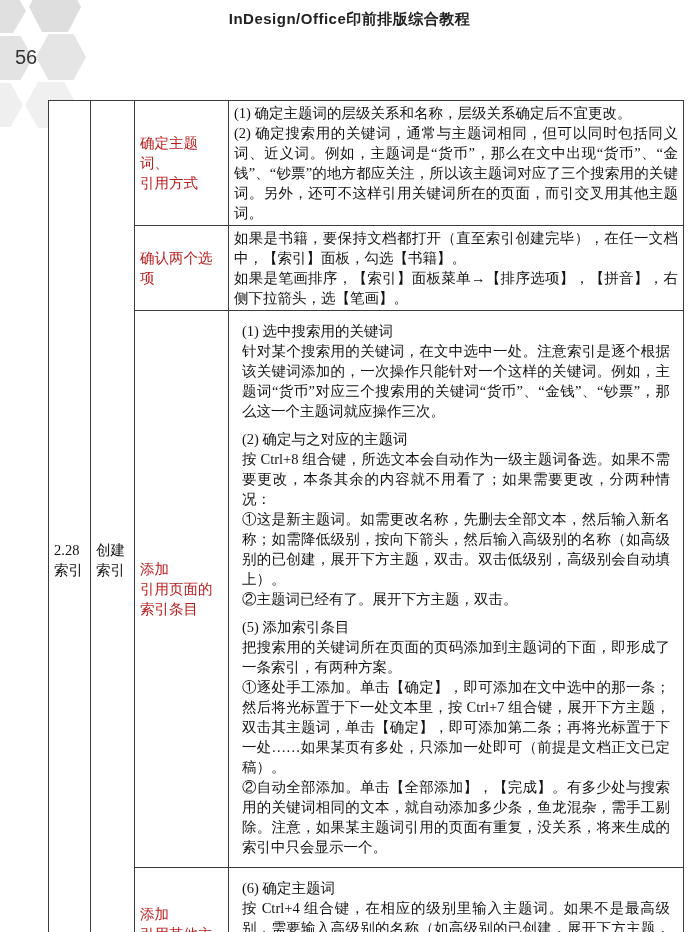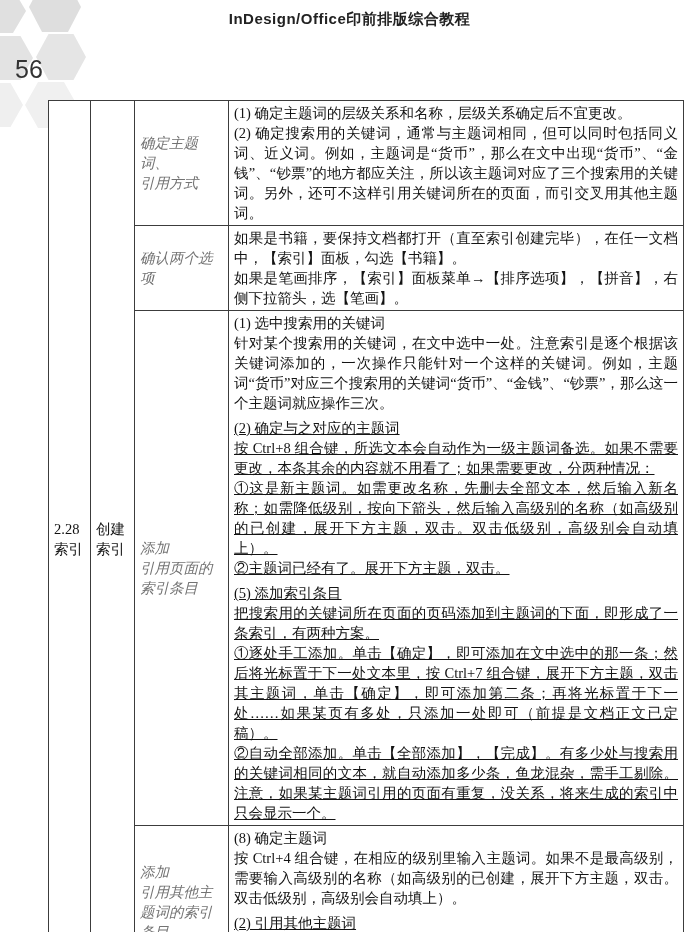--- a/index.html
+++ b/index.html
@@ -18,23 +18,23 @@
   .hexE{left:36px;top:34px;width:50px;height:46px;background:#e5e5e5;}
   .hexF{left:-27px;top:83px;width:50px;height:44px;background:#efefef;}
   .hexG{left:25px;top:82px;width:52px;height:46px;background:#f0f0f0;}
 
   .book-title{
     position:absolute;top:10px;left:0;right:0;text-align:center;
     font-family:"Liberation Sans","DejaVu Sans",sans-serif;
     font-weight:bold;font-size:15px;color:#222;letter-spacing:.5px;
   }
   .page-number{
-    position:absolute;top:55px;left:15px;
+    position:absolute;top:46px;left:15px;
     font-family:"Liberation Sans","DejaVu Sans",sans-serif;
-    font-size:25px;color:#333;
+    font-size:20px;color:#333;
   }
   .chapter-title{
     position:absolute;top:44px;left:57px;
     font-family:"Liberation Sans","DejaVu Sans",sans-serif;
     font-size:15px;color:#222;letter-spacing:.5px;
   }
 
   table.ops{
     position:absolute;left:48px;top:100px;width:635px;
     border-collapse:collapse;table-layout:fixed;background:#fff;
@@ -46,28 +46,28 @@
   }
   td.c1{
     vertical-align:middle;white-space:pre-line;
     font-size:16.5px;line-height:24px;padding-left:4px;color:#111;
   }
   td.c2{
     vertical-align:middle;white-space:pre-line;
     font-size:15px;line-height:22px;color:#111;
   }
   td.c3{
-    vertical-align:middle;white-space:pre-line;color:#737373;font-style:italic;
+    vertical-align:middle;white-space:pre-line;color:#b91c1c;
   }
   td.c4{
     vertical-align:top;text-align:justify;padding:3px 6px 3px 7px;color:#141414;
   }
   td.c4 p{margin:0;white-space:pre-line;}
-  .sect{margin:0;}
-  .sect + .sect{margin-top:5px;text-decoration:underline;}
+  .sect{margin:8px;}
+  .sect + .sect{margin-top:5px;}
   .sect .st{margin:0;}
   .sect .sb{margin:0;}
   tr.r1 td{height:112px;}
   tr.r2 td{height:79px;}
   tr.r4 td{height:147px;}
 </style>
 </head>
 <body>
 
 <div class="page">
@@ -131,21 +131,21 @@
 ①逐处手工添加。单击【确定】，即可添加在文中选中的那一条；然后将光标置于下一处文本里，按 Ctrl+7 组合键，展开下方主题，双击其主题词，单击【确定】，即可添加第二条；再将光标置于下一处……如果某页有多处，只添加一处即可（前提是文档正文已定稿）。
 ②自动全部添加。单击【全部添加】，【完成】。有多少处与搜索用的关键词相同的文本，就自动添加多少条，鱼龙混杂，需手工剔除。注意，如果某主题词引用的页面有重复，没关系，将来生成的索引中只会显示一个。</p>
           </div>
         </td>
       </tr>
       <tr class="r4">
         <td class="c3">添加
 引用其他主题词的索引条目</td>
         <td class="c4">
           <div class="sect">
-            <p class="st">(8) 确定主题词</p>
+            <p class="st">(6) 确定主题词</p>
             <p class="sb">按 Ctrl+4 组合键，在相应的级别里输入主题词。如果不是最高级别，需要输入高级别的名称（如高级别的已创建，展开下方主题，双击。双击低级别，高级别会自动填上）。</p>
           </div>
           <div class="sect">
             <p class="st">(2) 引用其他主题词</p>
 
           </div>
         </td>
       </tr>
     </tbody>
   </table>

